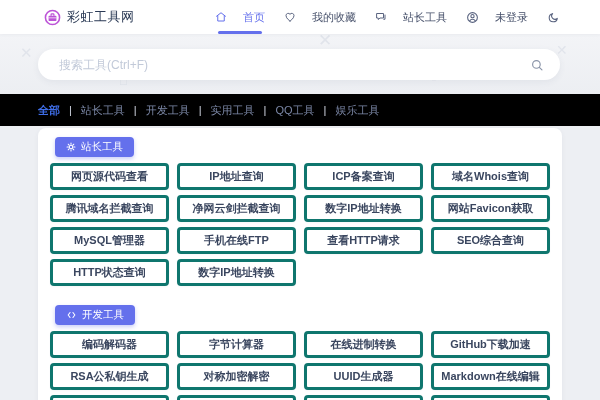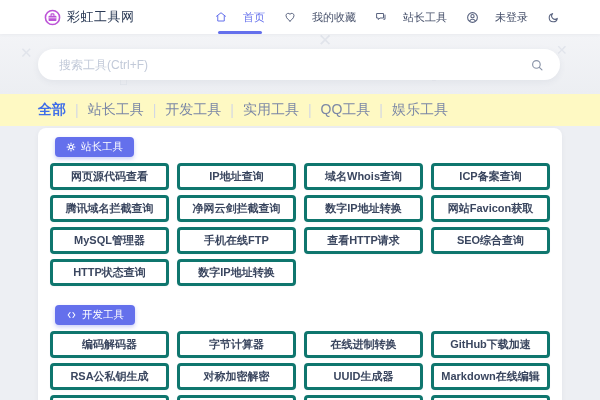--- a/index.html
+++ b/index.html
@@ -45,22 +45,22 @@
     display:flex; align-items:center; padding:0 16px 0 21px; z-index:2;
   }
   .search-pill input {
     flex:1; border:none; outline:none; background:transparent;
     font-size:12px; color:#5a6478; font-family:inherit;
   }
   .search-pill input::placeholder { color:#c2cad9; }
   
   .tabs {
     position:absolute; top:94px; left:0; right:0; height:32px;
-    background:#fef9c3; display:flex; align-items:center;
-    padding-left:38px; font-size:14px;
+    background:#000000; display:flex; align-items:center;
+    padding-left:38px; font-size:11px;
   }
   .tab { color:#7b87a6; cursor:pointer; }
   .tab.active { color:#3f6ee8; font-weight:bold; }
   .tab-sep { margin:0 9px; color:#d3d8e4; }
   .tab-sep::after { content:"|"; }
   
   .content-bg { position:absolute; top:126px; bottom:0; left:0; right:0; background:#edeff3; }
   .card {
     position:absolute; top:2px; bottom:-12px; left:38px; width:524px;
     background:#fff; border-radius:8px 8px 0 0;
@@ -190,22 +190,22 @@
           <circle cx="12" cy="12" r="4.2"></circle>
           <path d="M12 2.5v3M12 18.5v3M2.5 12h3M18.5 12h3M5.3 5.3l2.1 2.1M16.6 16.6l2.1 2.1M18.7 5.3l-2.1 2.1M5.3 18.7l2.1-2.1"></path>
         </svg>
       </span>
       <span>站长工具</span>
     </div>
 
     <div class="tool-grid">
       <a class="tool">网页源代码查看</a>
       <a class="tool">IP地址查询</a>
+      <a class="tool">ICP备案查询</a>
       <a class="tool">域名Whois查询</a>
-      <a class="tool">ICP备案查询</a>
       <a class="tool">腾讯域名拦截查询</a>
       <a class="tool">净网云剑拦截查询</a>
       <a class="tool">数字IP地址转换</a>
       <a class="tool">网站Favicon获取</a>
       <a class="tool">MySQL管理器</a>
       <a class="tool">手机在线FTP</a>
       <a class="tool">查看HTTP请求</a>
       <a class="tool">SEO综合查询</a>
       <a class="tool">HTTP状态查询</a>
       <a class="tool">数字IP地址转换</a>

